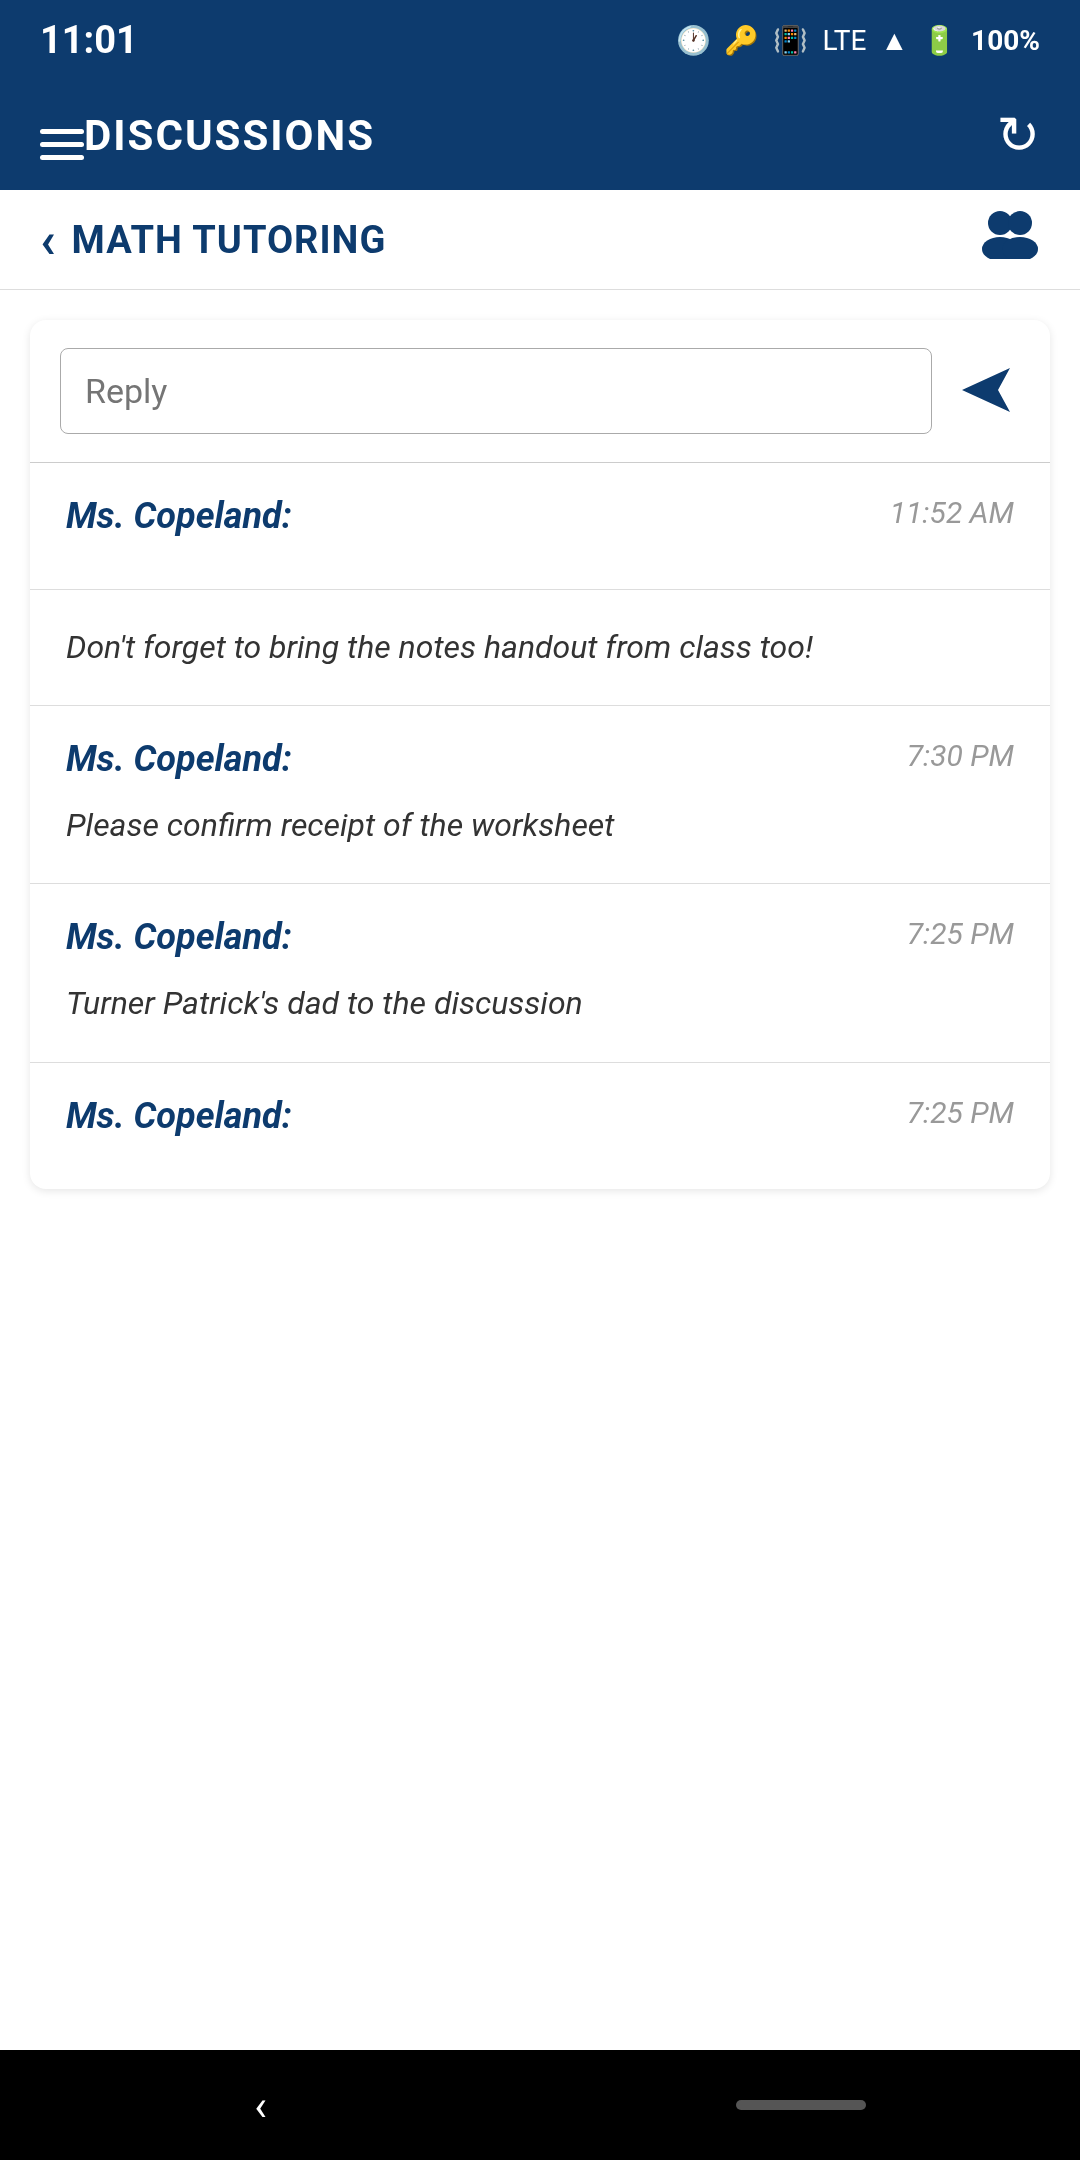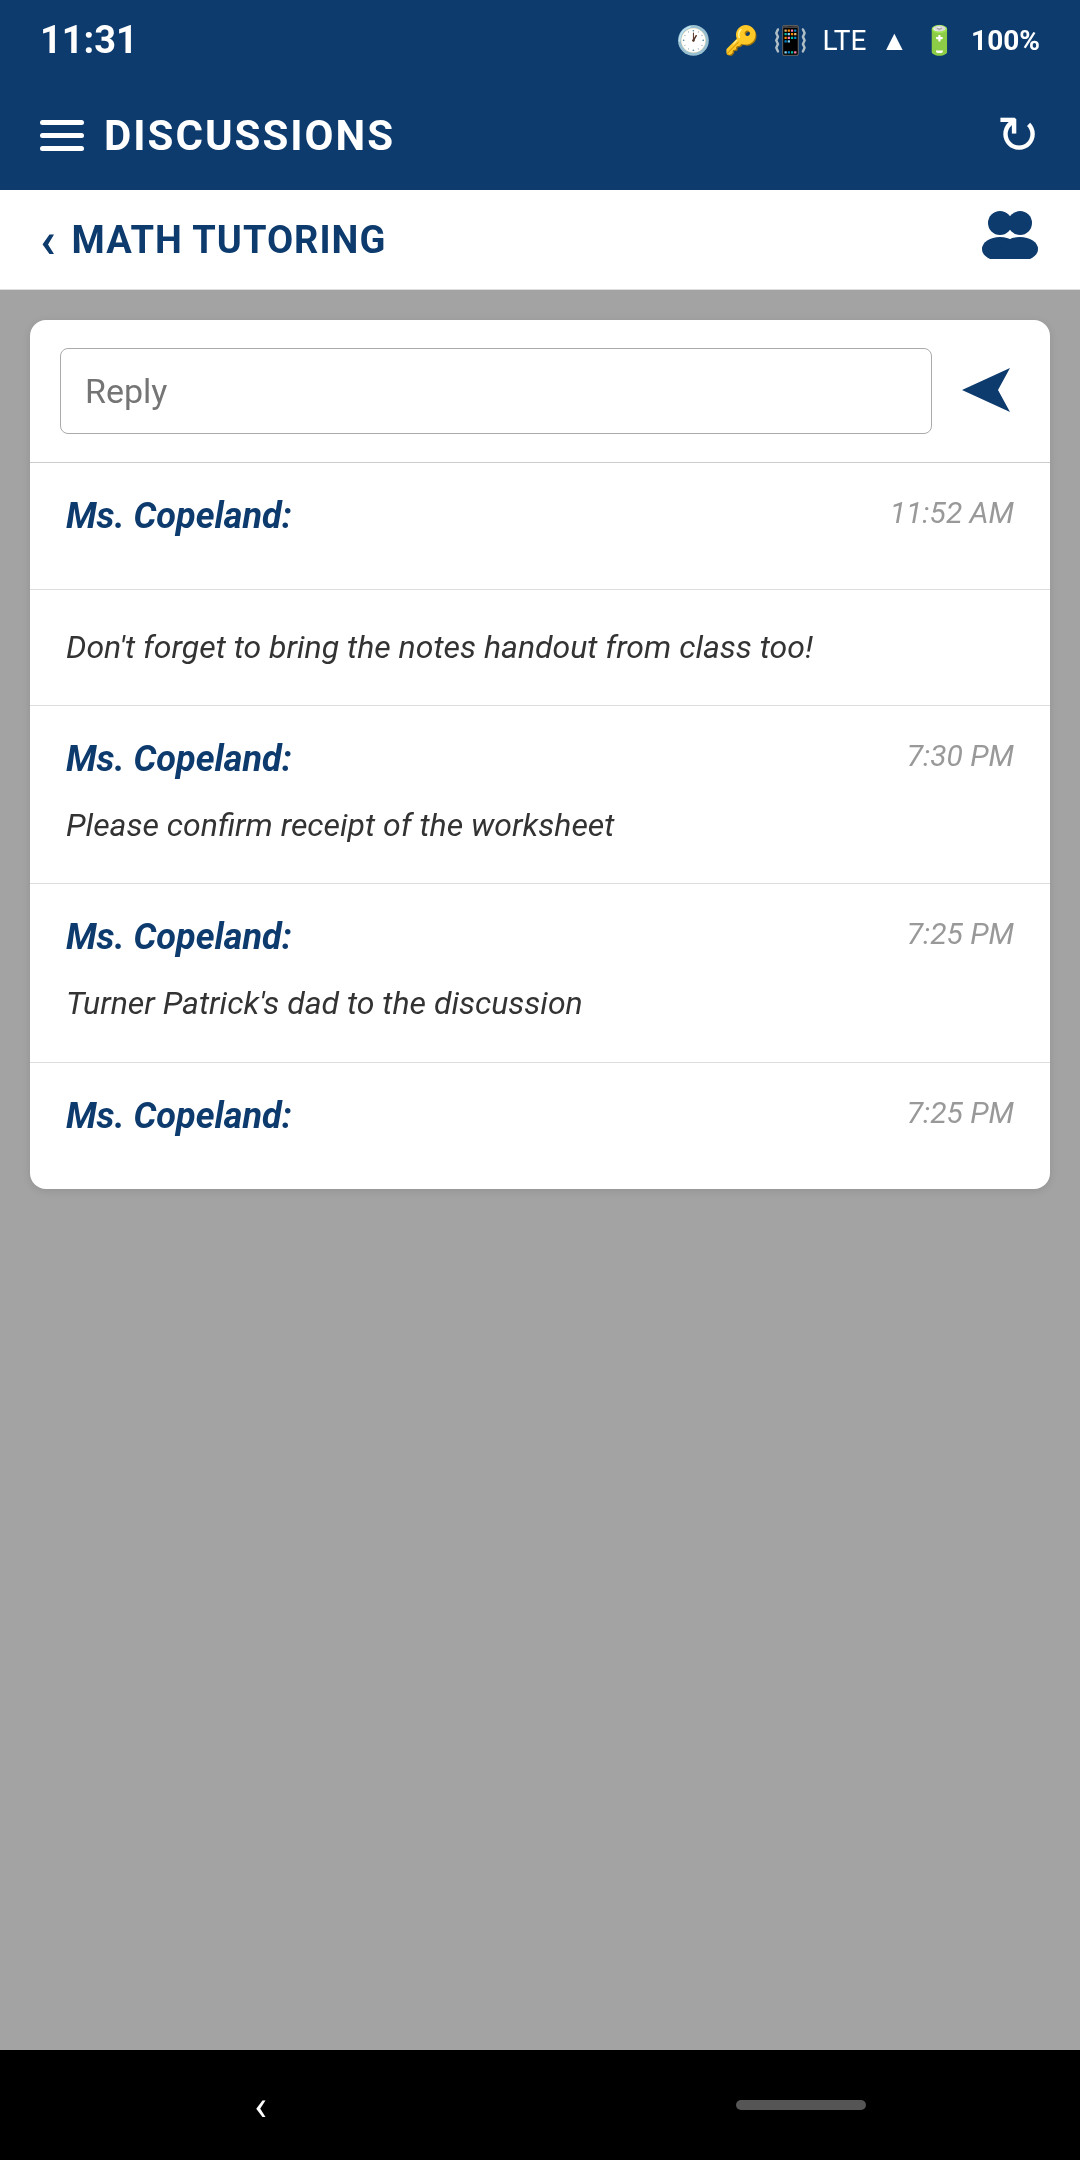--- a/index.html
+++ b/index.html
@@ -60,22 +60,21 @@
       height: 110px;
       display: flex;
       align-items: center;
       justify-content: space-between;
       padding: 0 40px;
       flex-shrink: 0;
     }
 
     .app-bar-left {
       display: flex;
-      align-items: center;
-      gap: 20px;
+      align-items: flex-end;
     }
 
     .hamburger {
       display: flex;
       flex-direction: column;
       gap: 8px;
       cursor: pointer;
     }
 
     .hamburger span {
@@ -133,21 +132,21 @@
 
     .people-icon {
       color: #0d3b6e;
       font-size: 52px;
       cursor: pointer;
     }
 
     
     .main-content {
       flex: 1;
-      background: #a3a3a3;
+      background: #ffffff;
       padding: 30px;
       overflow-y: auto;
     }
 
     .card {
       background: white;
       border-radius: 16px;
       overflow: hidden;
       box-shadow: 0 2px 8px rgba(0,0,0,0.1);
     }
@@ -235,21 +234,21 @@
       background: #555;
       width: 130px;
       height: 10px;
       border-radius: 5px;
     }
   </style>
 </head>
 <body>
 
 <div class="status-bar">
-  <span class="status-time">11:31</span>
+  <span class="status-time">11:01</span>
   <div class="status-icons">
     <span>🕐</span>
     <span>🔑</span>
     <span>📳</span>
     <span>LTE</span>
     <span>▲</span>
     <span>🔋</span>
     <span class="battery-text">100%</span>
   </div>
 </div>

